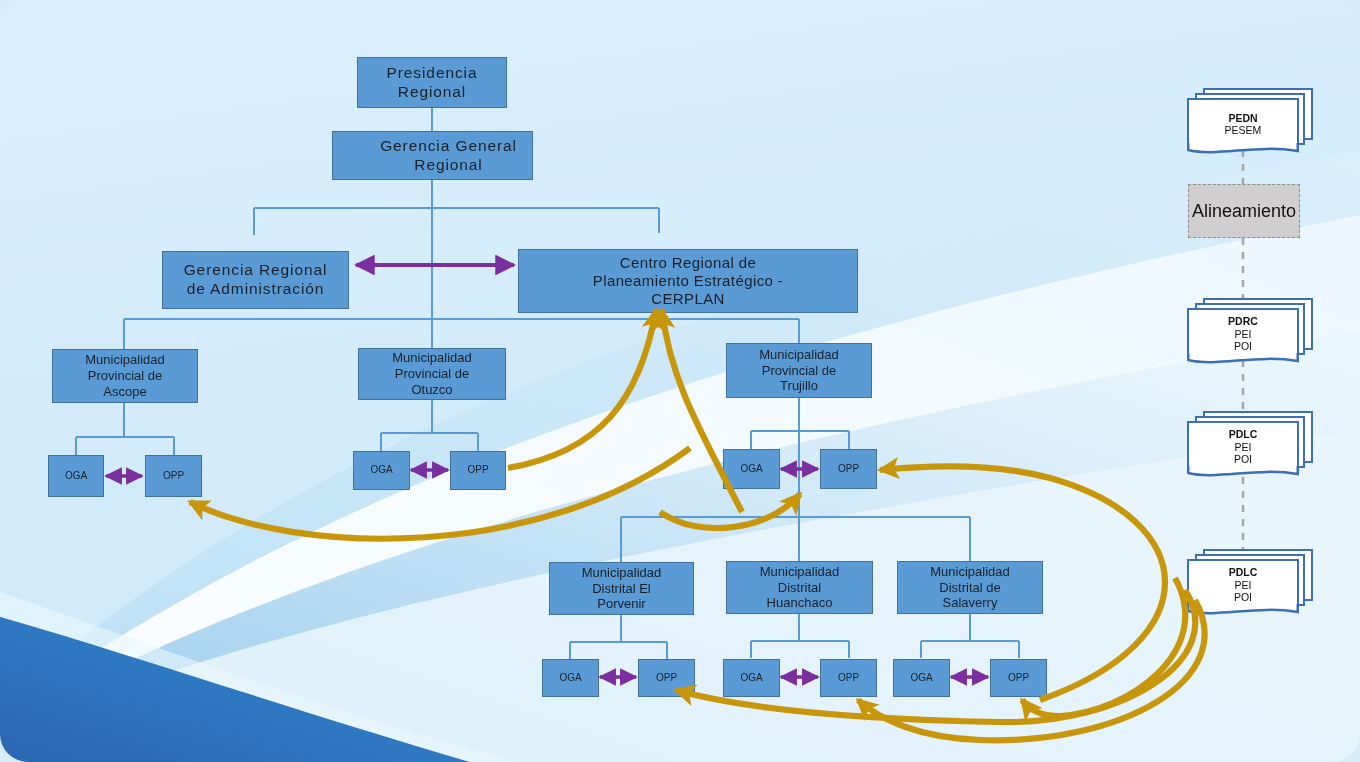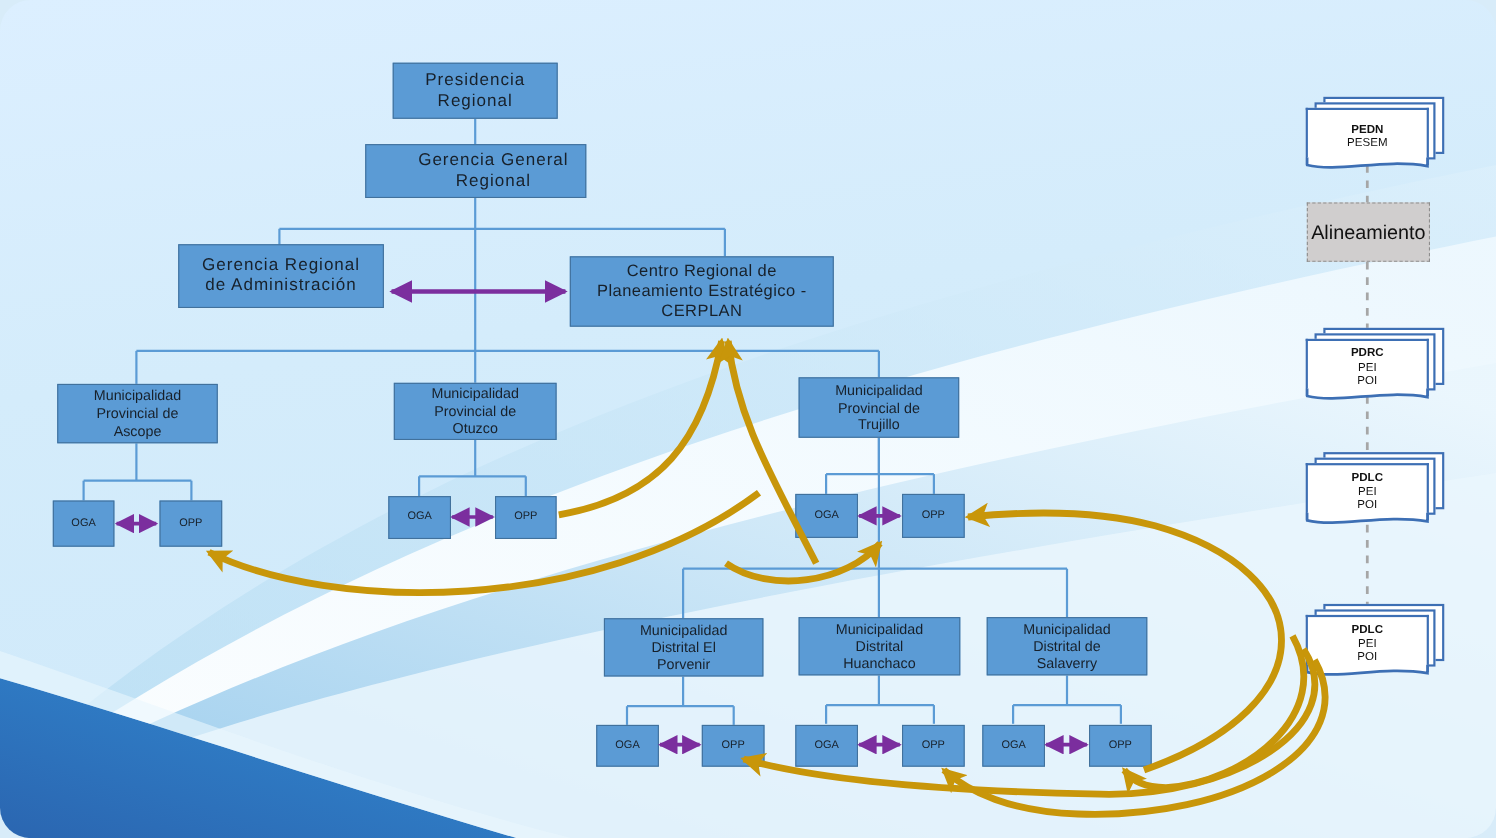--- a/index.html
+++ b/index.html
@@ -210,24 +210,24 @@
       <path d="M 1175,578 C 1215,650 1130,712 1060,716 C 1040,716 1030,710 1022,700" marker-end="url(#gold)"></path>
     </g>
   </svg>
 
   <div class="node big" style="left:357px;top:57px;width:150px;height:51px;">Presidencia
 Regional</div>
 
   <div class="node big" style="left:332px;top:131px;width:201px;height:49px;padding-left:32px;">Gerencia General
 Regional</div>
 
-  <div class="node big" style="left:162px;top:222px;width:187px;height:58px;">Gerencia Regional
+  <div class="node big" style="left:162px;top:251px;width:187px;height:58px;">Gerencia Regional
 de Administración</div>
 
-  <div class="node mid" style="left:518px;top:233px;width:240px;height:64px;font-size:15px;letter-spacing:.4px;">Centro Regional de
+  <div class="node mid" style="left:518px;top:249px;width:340px;height:64px;font-size:15px;letter-spacing:.4px;">Centro Regional de
 Planeamiento Estratégico -
 CERPLAN</div>
 
   <div class="node mid" style="left:52px;top:349px;width:146px;height:54px;">Municipalidad
 Provincial de
 Ascope</div>
 
   <div class="node mid" style="left:358px;top:348px;width:148px;height:52px;">Municipalidad
 Provincial de
 Otuzco</div>

